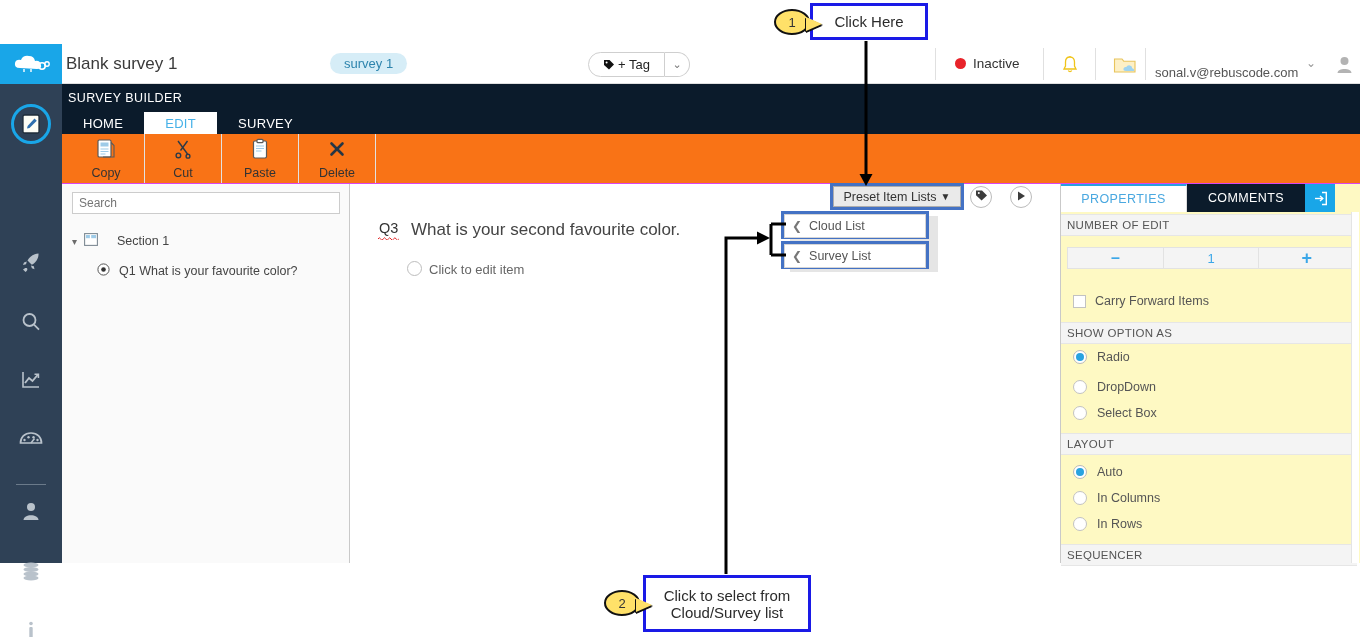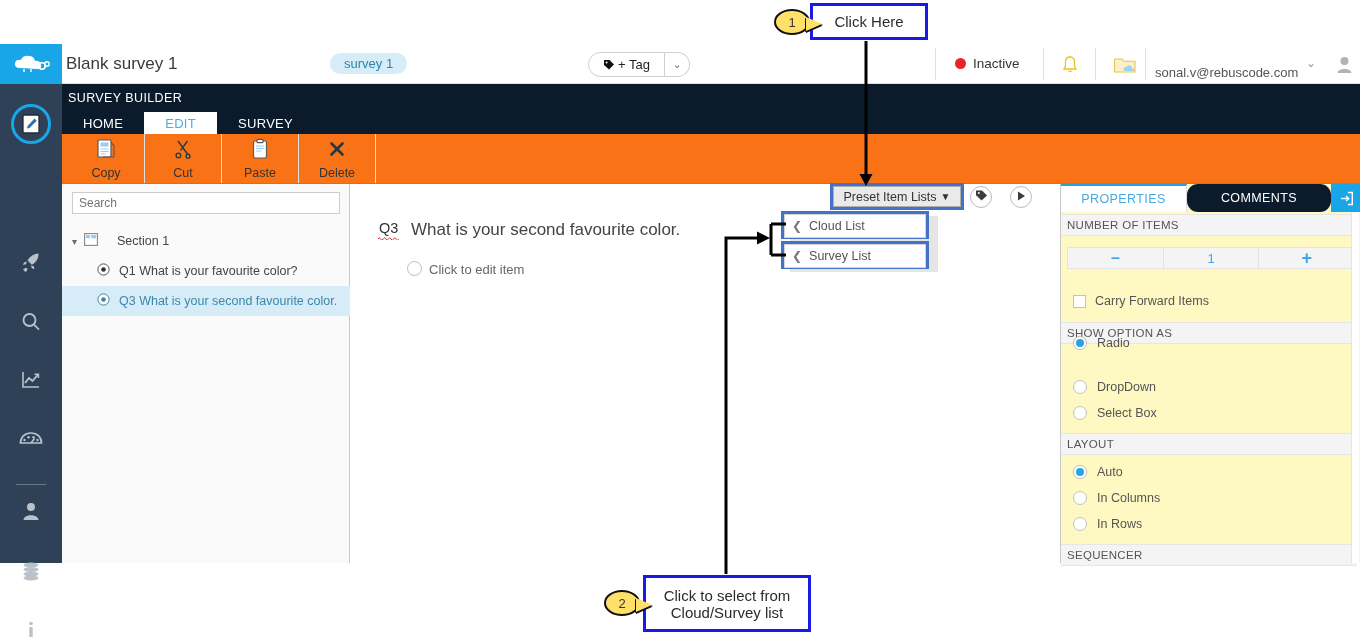--- a/index.html
+++ b/index.html
@@ -331,29 +331,20 @@
     <div class="tree-row" style="top:72px;">
       <span style="margin-left:35px;">
         <svg width="13" height="13" viewBox="0 0 13 13">
             <circle cx="6.5" cy="6.5" r="5.6" fill="#fff" stroke="#555" stroke-width="1"></circle>
             <circle cx="6.5" cy="6.5" r="2.3" fill="#333"></circle>
           </svg>
       </span>
       <span style="margin-left:9px;">Q1 What is your favourite color?</span>
     </div>
 
-    <div class="tree-row sel" style="top:102px;">
-      <span style="margin-left:35px;">
-        <svg width="13" height="13" viewBox="0 0 13 13">
-            <circle cx="6.5" cy="6.5" r="5.6" fill="#fff" stroke="#4a7f9c" stroke-width="1"></circle>
-            <circle cx="6.5" cy="6.5" r="2.3" fill="#3c87ab"></circle>
-          </svg>
-      </span>
-      <span style="margin-left:9px;">Q3 What is your second favourite color.</span>
-    </div>
   </div>
 
   <div class="drag-handle">
     <i style="left:0;"></i>
       <i style="left:6px;"></i>
   </div>
 
   <div class="canvas">
     <div class="q-num">Q3</div>
     <svg class="q-squig" viewBox="0 0 21 4" preserveAspectRatio="none">
@@ -396,44 +387,44 @@
 
   <div class="hl-blue" style="left:781px; top:241px; width:148px; height:28px;"></div>
   <div class="list-item" style="top:244px;">
     <span style="color:#777;font-size:12px;">❮</span>
     <span>Survey List</span>
   </div>
 
   <div class="rightpanel">
     <div class="rp-tabs">
       <div class="rp-tab active" style="width:126px;">PROPERTIES</div>
-      <div class="rp-tab idle" style="width:144px;border-radius:11px;">COMMENTS</div>
+      <div class="rp-tab idle" style="width:118px;">COMMENTS</div>
       <div class="rp-tab rp-export">
         <svg width="15" height="15" viewBox="0 0 15 15" fill="none" stroke="#fff" stroke-width="1.4">
           <path d="M9 1.5 L13.3 1.5 L13.3 13.5 L9 13.5"></path>
           <path d="M2 7.5 L9.6 7.5"></path>
             <path d="M7 5 L9.8 7.5 L7 10"></path>
         </svg>
       </div>
     </div>
 
-    <div class="sec-head" style="top:30px;">NUMBER OF ITEMS</div>
+    <div class="sec-head" style="top:30px;">NUMBER OF EDIT</div>
     <div class="stepper" style="top:63px;">
       <div class="step-cell" style="font-size:16px;font-weight:bold;">–</div>
       <div class="step-cell">1</div>
       <div class="step-cell" style="font-size:18px;font-weight:bold;">+</div>
     </div>
 
     <div class="chkrow" style="top:110px;">
       <span class="chkbox"></span>
       <span>Carry Forward Items</span>
     </div>
 
     <div class="sec-head" style="top:138px;">SHOW OPTION AS</div>
-    <div class="radrow" style="top:152px;">
+    <div class="radrow" style="top:166px;">
       <span class="rad on"></span>
       <span>Radio</span>
     </div>
     <div class="radrow" style="top:196px;">
       <span class="rad"></span>
       <span>DropDown</span>
     </div>
     <div class="radrow" style="top:222px;">
       <span class="rad"></span>
       <span>Select Box</span>

